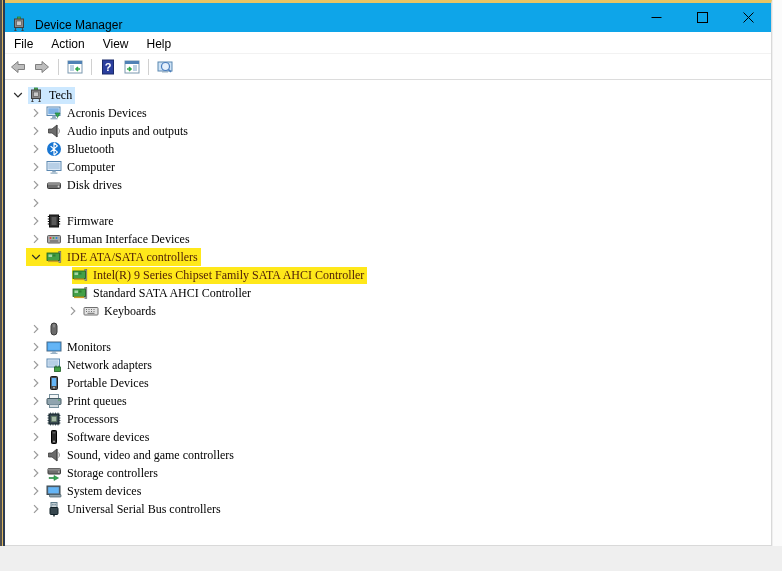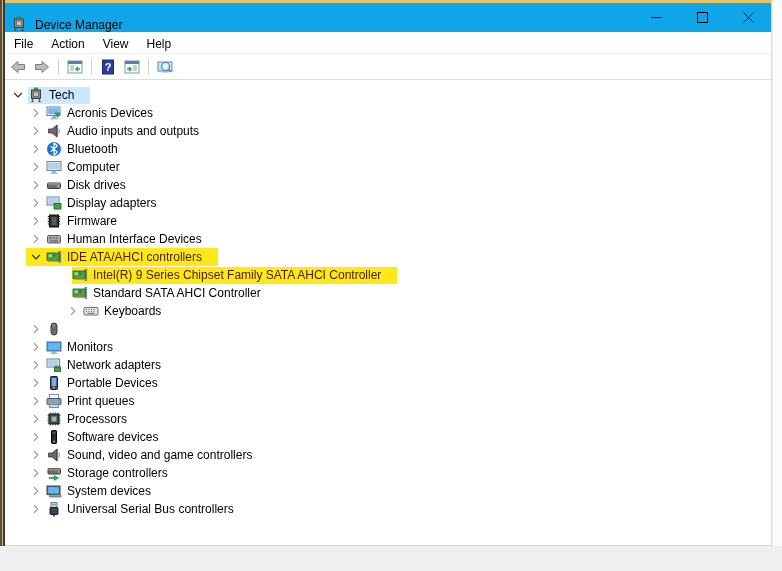--- a/index.html
+++ b/index.html
@@ -45,21 +45,21 @@
     background:#fff;border-bottom:1px solid #dcdcdc;
   }
   .tb-btn{width:24px;height:22px;display:flex;align-items:center;justify-content:center;}
   .tb-sep{width:1px;height:16px;background:#d0d0d0;margin:0 4px;}
   .tb-btn svg{display:block;}
   
   .tree{padding-top:6px;background:#fff;height:440px;overflow:hidden;}
   .tree-row{height:18px;display:flex;align-items:center;cursor:default;}
   .row-inner{display:flex;align-items:center;height:18px;}
   .chev{width:20px;height:16px;display:flex;align-items:center;justify-content:center;flex:0 0 auto;}
-  .row-content{display:flex;align-items:center;height:17px;padding-right:14px;}
+  .row-content{display:flex;align-items:center;height:17px;padding-right:1px;font-family:Liberation Serif, serif;}
   .row-content .dev-icon{width:16px;height:16px;margin-right:5px;flex:0 0 auto;}
   .row-content .lbl{white-space:nowrap;padding:1px 2px 1px 0;}
   .selected{background:#cce8ff;}
   .hl{background:#ffe81a;}
   .hl .lbl{color:#4c1c08;}
   svg{shape-rendering:geometricPrecision;}
 </style>
 </head>
 <body>
 
@@ -265,29 +265,20 @@
           </div>
         </div>
       </div>
       <div class="tree-row" style="padding-left: 26px;">
         <div class="row-inner">
           <span class="chev">
             <svg width="16" height="16" viewBox="0 0 16 16" xmlns="http://www.w3.org/2000/svg">
               <path d="M6 4.2 L9.8 8 L6 11.8" stroke="#9a9a9a" stroke-width="1.2" fill="none"></path>
             </svg>
           </span>
-          <div class="row-content">
-            <span class="dev-icon"><svg width="16" height="16" viewBox="0 0 16 16" xmlns="http://www.w3.org/2000/svg">
-                <rect x="1" y="2" width="12" height="8" fill="#eaf3fc" stroke="#5b87b0"></rect>
-                <rect x="2.2" y="3.2" width="9.6" height="5.6" fill="#b7cfe6"></rect>
-                <rect x="8" y="8.5" width="7" height="5.5" fill="#43a047" stroke="#1b5e20" stroke-width="0.8"></rect>
-                <rect x="9" y="14" width="5" height="1.2" fill="#c9a227"></rect>
-              </svg></span>
-            <span class="lbl">Display adapters</span>
-          </div>
         </div>
       </div>
       <div class="tree-row" style="padding-left: 26px; align-items: center;">
         <div class="row-inner">
           <span class="chev">
             <svg width="16" height="16" viewBox="0 0 16 16" xmlns="http://www.w3.org/2000/svg">
               <path d="M6 4.2 L9.8 8 L6 11.8" stroke="#9a9a9a" stroke-width="1.2" fill="none"></path>
             </svg>
           </span>
           <div class="row-content">
@@ -327,21 +318,21 @@
             </svg>
           </span>
           <div class="row-content">
             <span class="dev-icon"><svg width="16" height="16" viewBox="0 0 16 16" xmlns="http://www.w3.org/2000/svg">
                 <rect x="12.8" y="2.5" width="2" height="11" fill="#9e9e9e" stroke="#616161" stroke-width="0.6"></rect>
                 <rect x="1" y="4" width="12.5" height="7.5" fill="#43a047" stroke="#1b5e20" stroke-width="0.8"></rect>
                 <rect x="2.5" y="5.5" width="3.5" height="2.5" fill="#a5d6a7"></rect>
                 <rect x="7" y="5.5" width="2.5" height="2" fill="#2e7d32"></rect>
                 <rect x="2" y="11.5" width="10" height="1.6" fill="#c9a227"></rect>
               </svg></span>
-            <span class="lbl">IDE ATA/AHCI controllers</span>
+            <span class="lbl">IDE ATA/SATA controllers</span>
           </div>
         </div>
       </div>
       <div class="tree-row" style="padding-left: 52px;">
         <div class="row-inner">
           <span class="chev"></span>
           <div class="row-content hl">
             <span class="dev-icon"><svg width="16" height="16" viewBox="0 0 16 16" xmlns="http://www.w3.org/2000/svg">
                 <rect x="12.8" y="2.5" width="2" height="11" fill="#9e9e9e" stroke="#616161" stroke-width="0.6"></rect>
                 <rect x="1" y="4" width="12.5" height="7.5" fill="#43a047" stroke="#1b5e20" stroke-width="0.8"></rect>

